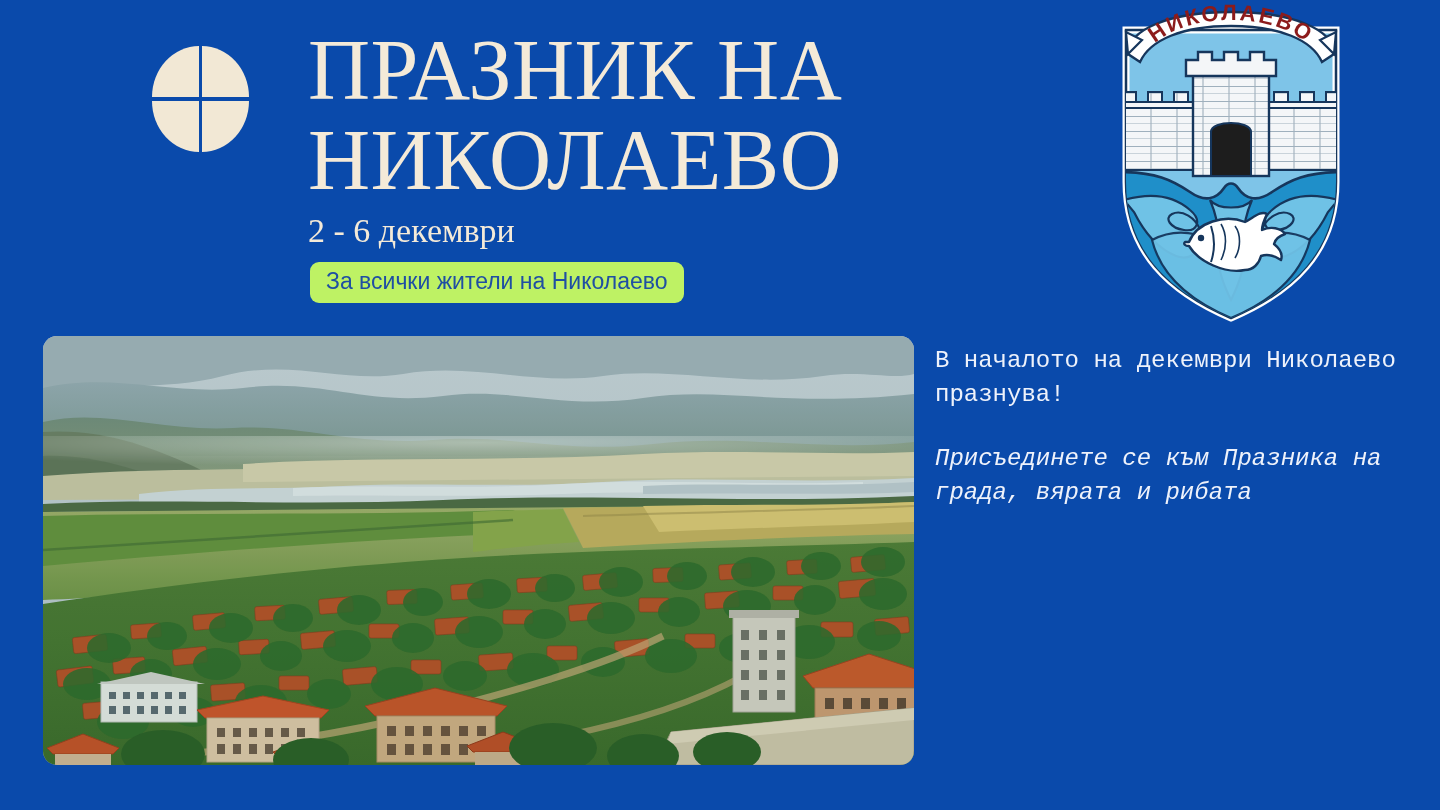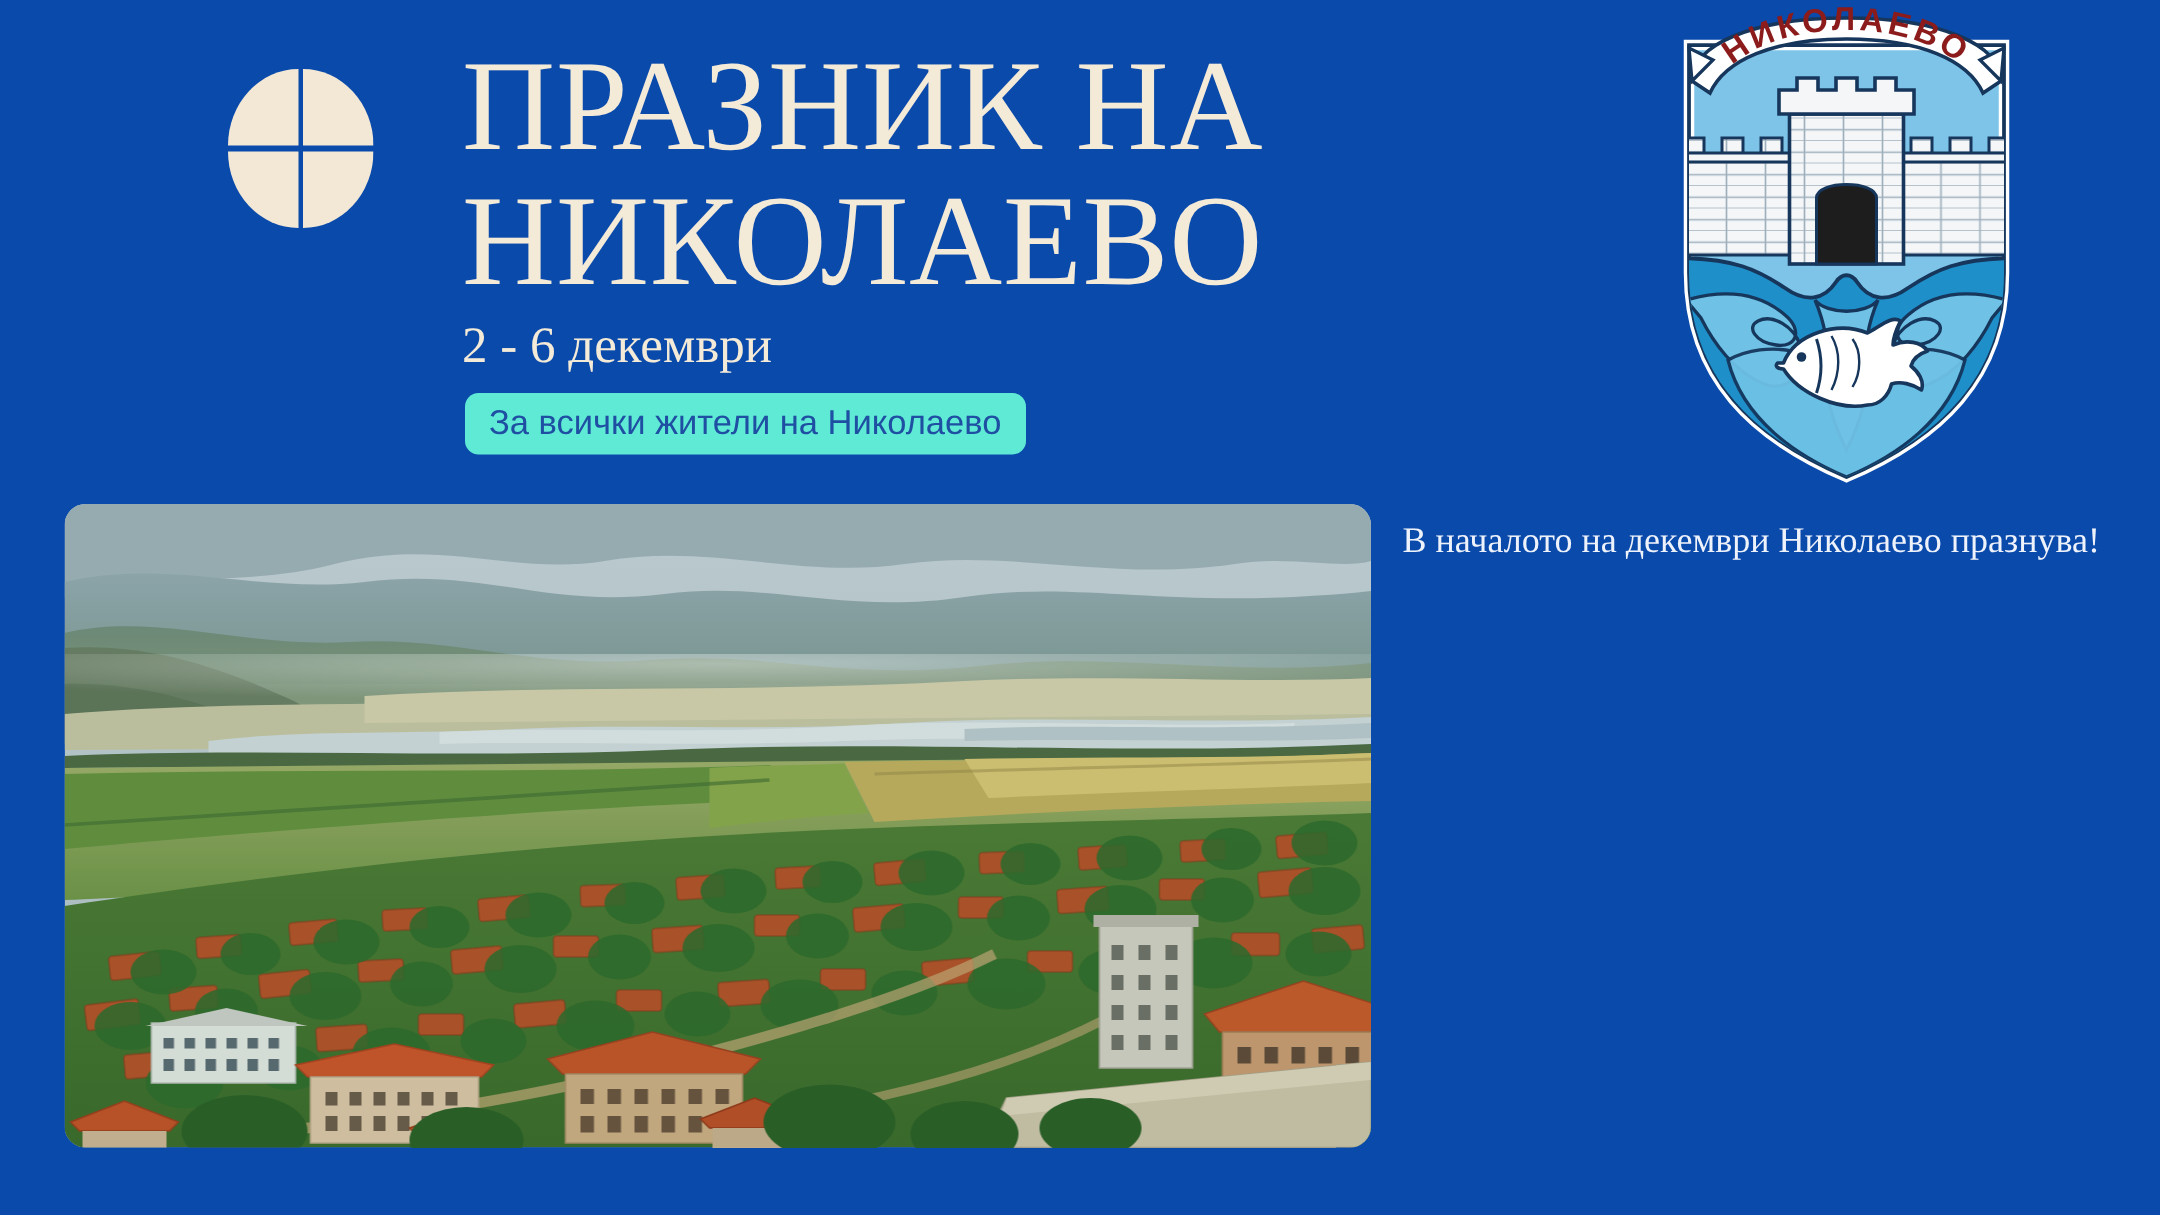--- a/index.html
+++ b/index.html
@@ -70,21 +70,21 @@
     color: #f4ead8;
     font-size: 34px;
     line-height: 1.05;
     margin-top: 10px;
     white-space: nowrap;
   }
   .audience-pill {
     display: inline-block;
     margin-top: 14px;
     margin-left: 2px;
-    background: #5eead4;
+    background: #bef264;
     color: #1f4fa3;
     font-family: "Liberation Sans", "DejaVu Sans", sans-serif;
     font-size: 23px;
     font-weight: 400;
     padding: 6px 16px 8px 16px;
     border-radius: 9px;
     white-space: nowrap;
   }
 
   
@@ -111,21 +111,21 @@
 
   
   .description {
     position: absolute;
     left: 935px;
     top: 344px;
     width: 470px;
     color: #eef2fb;
   }
   .desc-para {
-    font-family: Liberation Serif, serif;
+    font-family: Liberation Mono, monospace;
     font-size: 24px;
     line-height: 1.42;
     margin: 0 0 30px 0;
     white-space: pre-line;
   }
   .desc-para.italic {
     font-style: italic;
     font-weight: 500;
   }
   .desc-para:last-child { margin-bottom: 0; }
@@ -506,15 +506,16 @@
         <ellipse cx="600" cy="420" rx="36" ry="22"></ellipse>
         <ellipse cx="684" cy="416" rx="34" ry="20"></ellipse>
       </g>
 
       <rect width="871" height="429" fill="#1c4b2a" opacity="0.05"></rect>
     </svg>
   </div>
 
   <div class="description">
     <p class="desc-para">В началото на декември Николаево празнува!</p>
+    <p class="desc-para italic">Присъединете се към Празника на града,  вярата и рибата</p>
   </div>
 
 </div>
 
 </body></html>

